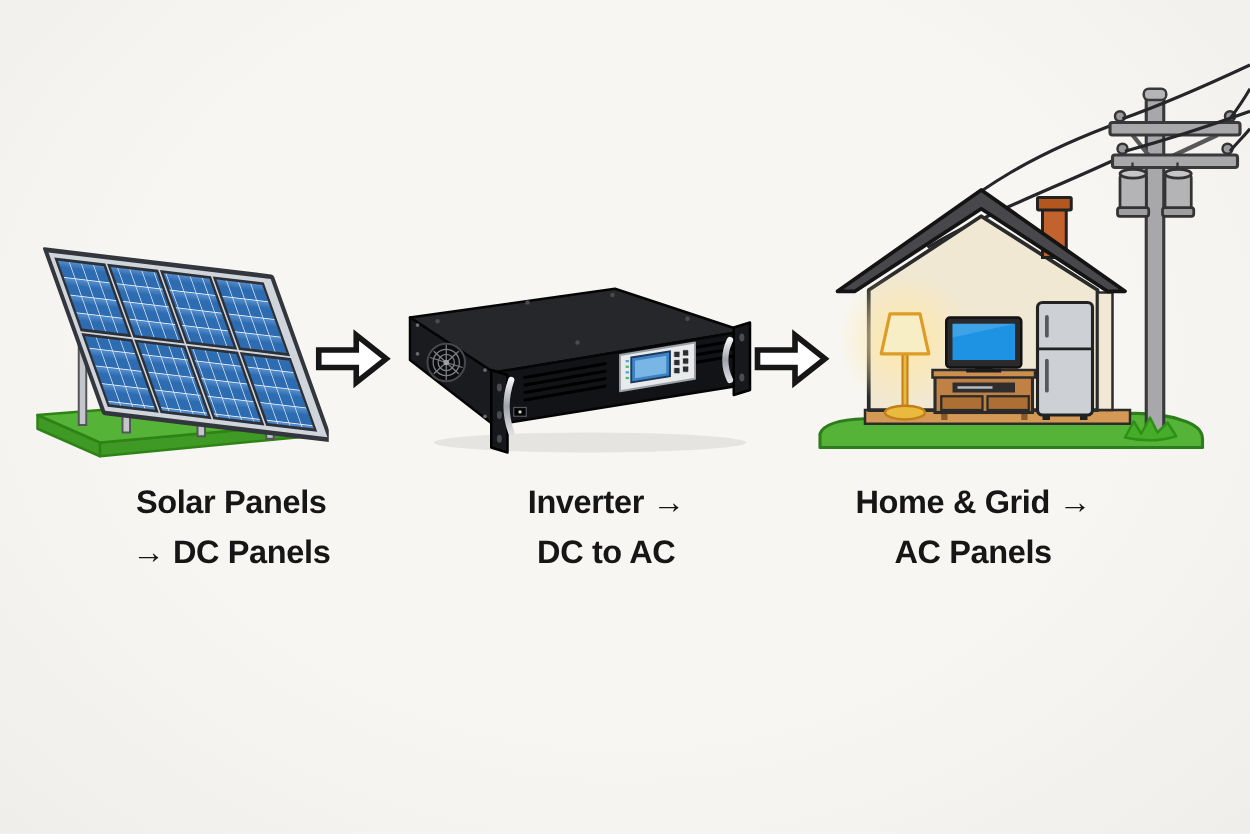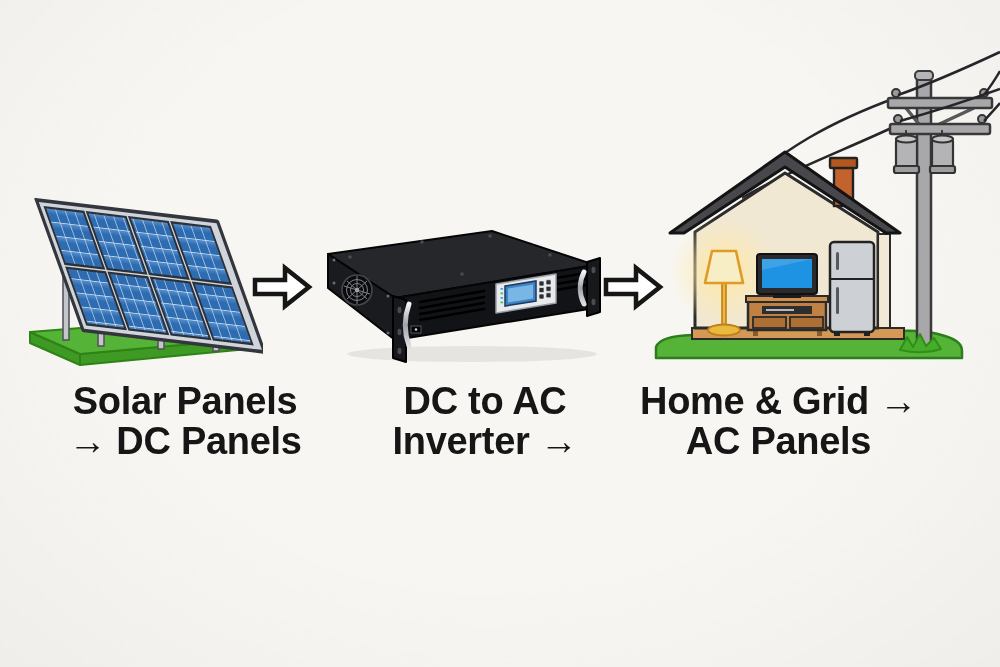--- a/index.html
+++ b/index.html
@@ -6,21 +6,21 @@
   body{background:var(--background,#f6f5f2);font-family:"Liberation Sans","DejaVu Sans",sans-serif;}
   .canvas{position:relative;width:1000px;height:667px;overflow:hidden;
           background:radial-gradient(ellipse at 50% 42%, var(--background,#f8f7f4) 55%, #efeeea 100%);}
   .illus,.arrow{position:absolute;display:block;}
   .solar{left:8px;top:188px;width:255px;height:180px;}
   .inverter{left:312px;top:226px;width:292px;height:140px;}
   .house{left:650px;top:40px;width:350px;height:330px;}
   .arrow1{left:251px;top:262px;width:62px;height:50px;}
   .arrow2{left:602px;top:262px;width:62px;height:50px;}
   .caption{position:absolute;top:381px;text-align:center;color:var(--text,#161616);
-           font-weight:700;font-size:38px;line-height:40px;letter-spacing:-0.3px;}
+           font-weight:700;font-size:26px;line-height:40px;letter-spacing:-0.3px;}
   .caption span{display:block;}
   .cap1{left:25px;width:320px;}
   .cap2{left:355px;width:260px;}
   .cap3{left:626px;width:305px;}
   .arrow-shape{fill:var(--arrow-fill,#ffffff);stroke:var(--arrow-stroke,#161616);
                stroke-width:4.5;stroke-linejoin:miter;}
   .grass-top{fill:var(--grass-green,#55b438);}
   .grass-dark{fill:var(--grass-shadow,#3f9a25);}
   .wall-fill{fill:var(--wall-cream,#f0e8d3);}
   .roof-band{fill:var(--roof-gray,#47474c);}
@@ -286,21 +286,21 @@
     </g>
 
     <path fill="#46ad2a" stroke="#2f8f16" stroke-width="2" stroke-linejoin="round" d="M250,310 L257,297 L263,307 L270,294 L276,306 L284,298 L291,309 Q272,315 250,310 Z"></path>
   </svg>
 
   <div class="caption cap1">
     <span>Solar Panels</span>
     <span>→ DC Panels</span>
   </div>
   <div class="caption cap2">
+    <span>Inverter →</span>
     <span>DC to AC</span>
-    <span>Inverter →</span>
   </div>
   <div class="caption cap3">
     <span>Home &amp; Grid →</span>
     <span>AC Panels</span>
   </div>
 
 </div>
 
 </body></html>

